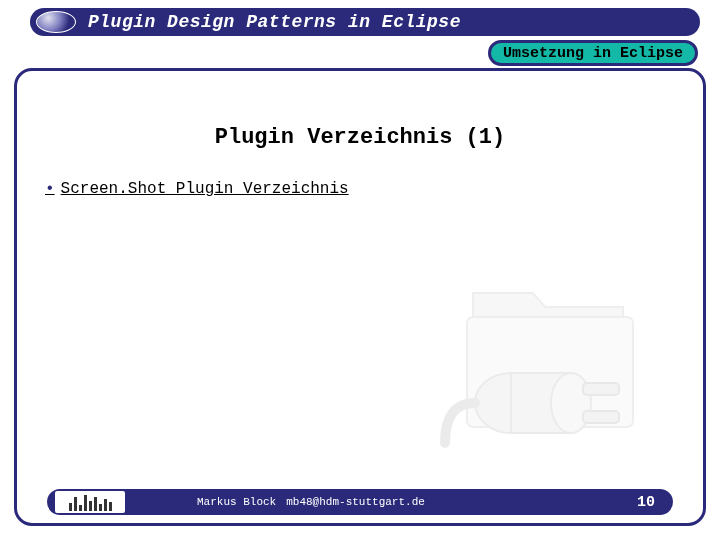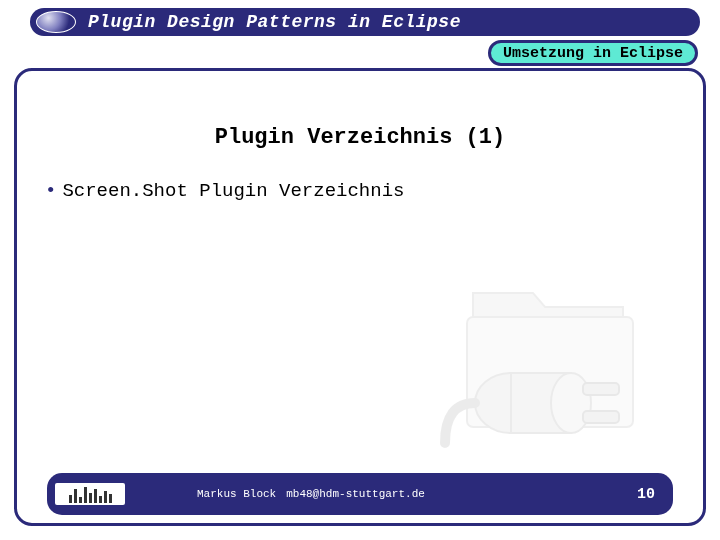--- a/index.html
+++ b/index.html
@@ -46,21 +46,21 @@
     position: absolute;
     top: 40px;
     right: 22px;
     width: 280px;
     height: 30px;
   }
   .breadcrumb {
     position: absolute;
     right: 0;
     top: 0;
-    background: #5eead4;
+    background: #14b8a6;
     border: 3px solid #2b2a7a;
     border-radius: 13px;
     height: 26px;
     padding: 0 12px;
     display: flex;
     align-items: center;
     font-weight: bold;
     font-size: 15px;
     color: #000;
   }
@@ -80,22 +80,23 @@
   .slide-heading {
     text-align: center;
     font-weight: bold;
     font-size: 22px;
     margin-top: 54px;
     color: #000;
   }
 
   .bullet-line {
     margin: 30px 0 12px 28px;
-    font-size: 19px;
+    font-size: 16px;
     color: #000;
+    text-decoration: underline;
   }
   .bullet-dot {
     color: #2b2a7a;
     margin-right: 6px;
   }
 
   
   .plug-watermark {
     position: absolute;
     right: 40px;
@@ -104,21 +105,21 @@
     height: 180px;
     opacity: 0.2;
   }
 
   
   .footer-bar {
     position: absolute;
     bottom: 8px;
     left: 30px;
     right: 30px;
-    height: 42px;
+    height: 26px;
     background: #2b2a7a;
     border-radius: 15px;
     display: flex;
     align-items: center;
     padding-left: 8px;
   }
   .footer-logo {
     width: 70px;
     height: 22px;
     background: #fff;

